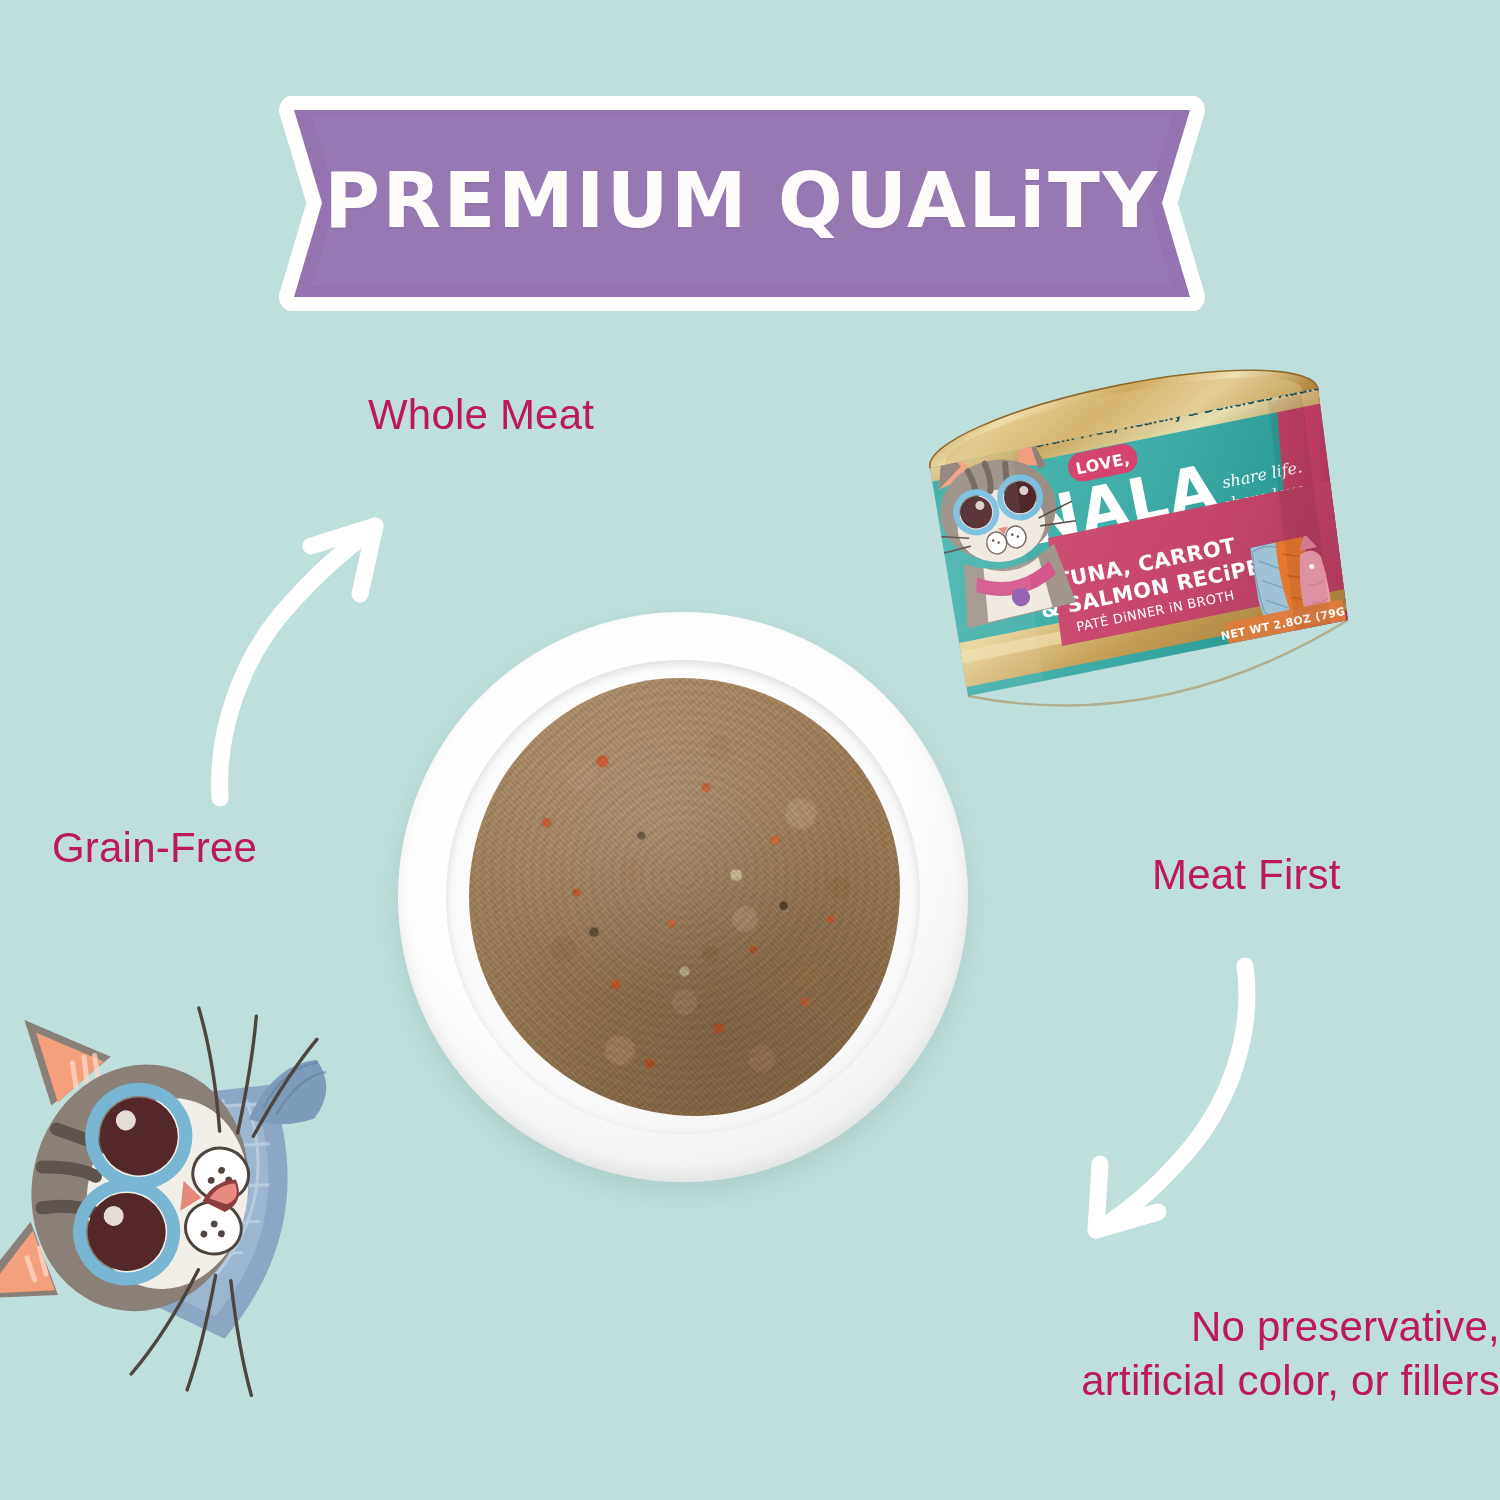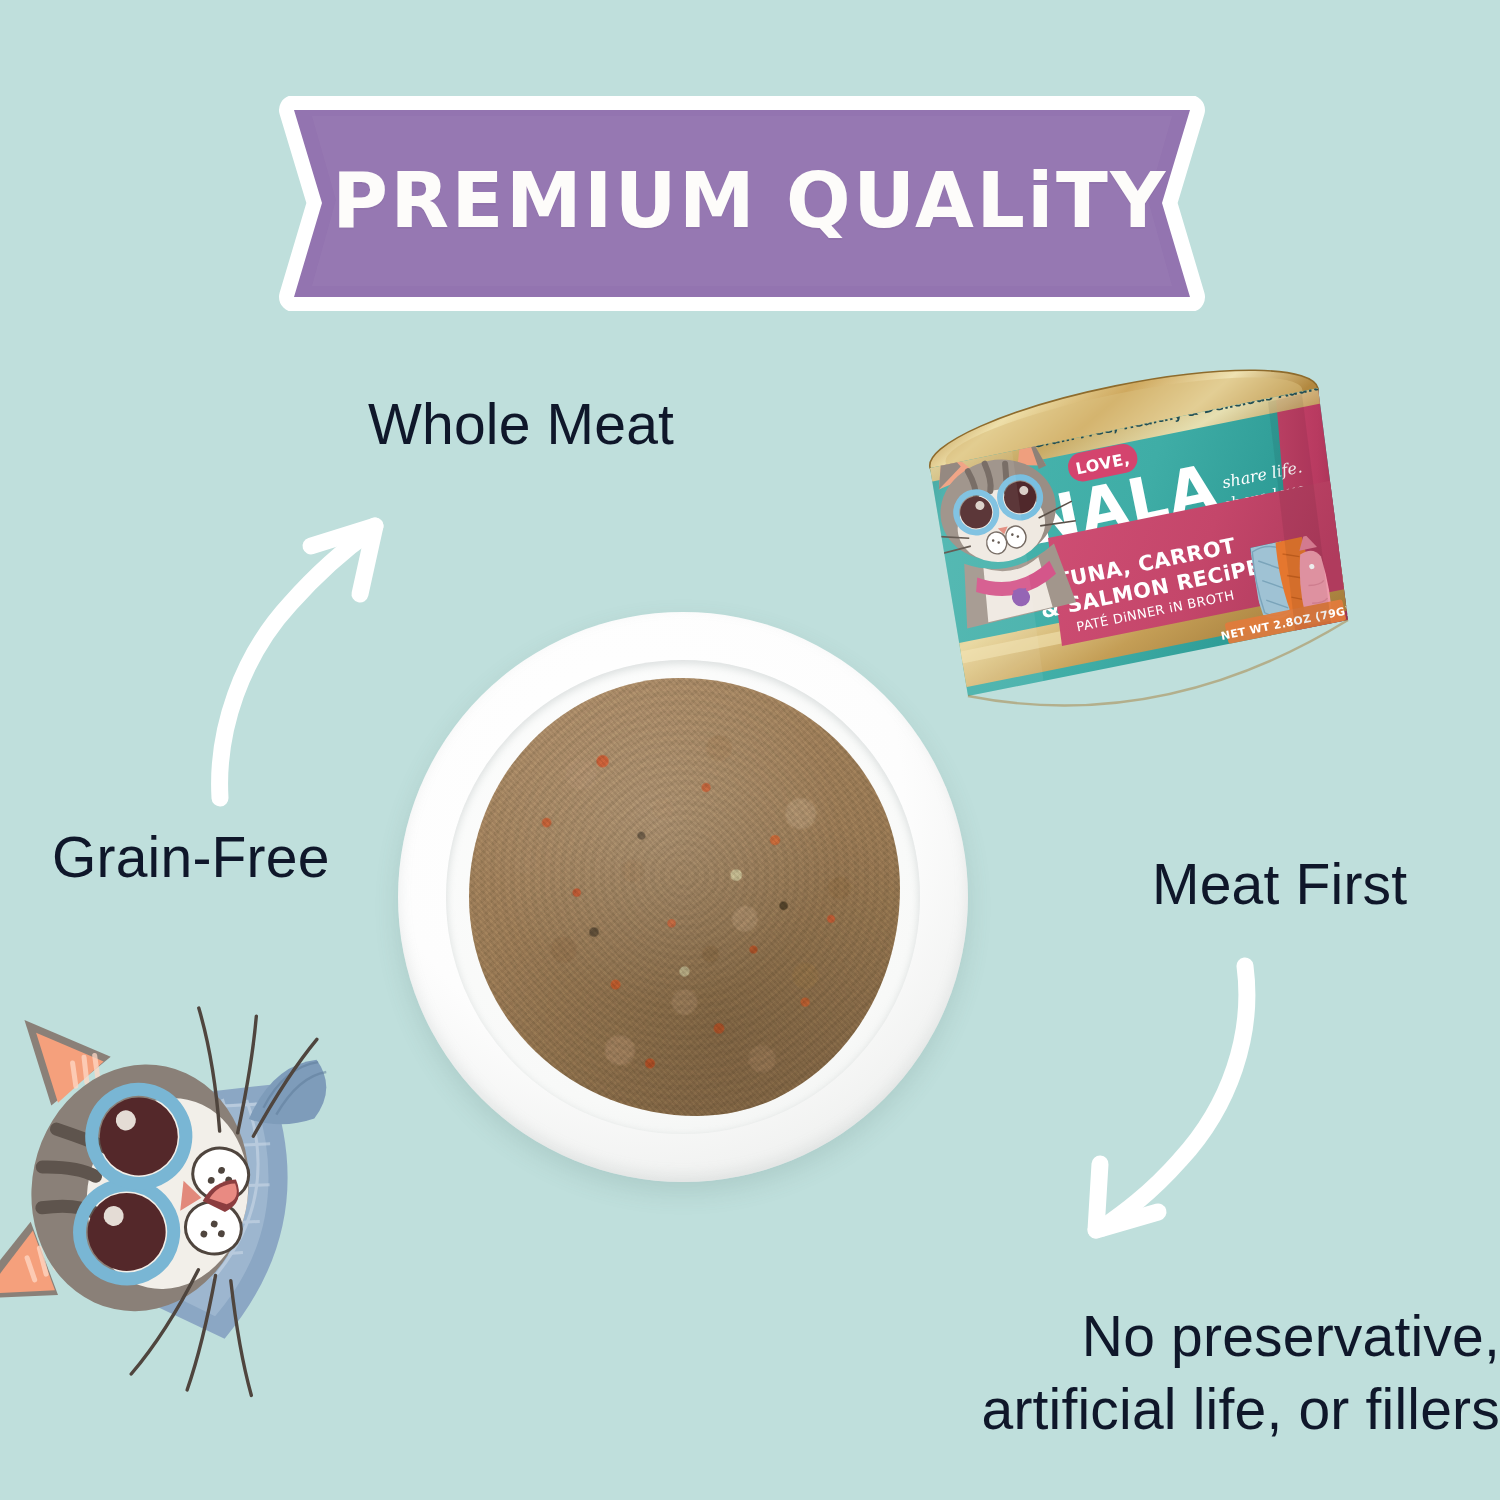--- a/index.html
+++ b/index.html
@@ -28,40 +28,40 @@
   .banner-wrap {
     position: absolute;
     left: 272px;
     top: 96px;
     width: 940px;
     height: 215px;
   }
   .banner-wrap svg { display: block; width: 100%; height: 100%; }
   .banner-text {
     position: absolute;
-    left: 8px; top: 0;
+    left: 0; top: 0;
     width: 940px; height: 215px;
     display: flex;
     align-items: center;
     justify-content: center;
     font-family: "DejaVu Sans", sans-serif;
     font-weight: bold;
     font-size: 76px;
     letter-spacing: 2.5px;
     color: #fdfcfa;
     text-shadow: 0 2px 0 rgba(0,0,0,0.04);
     padding-bottom: 6px;
     box-sizing: border-box;
   }
 
   
   .label {
     position: absolute;
-    color: #0f172a;
-    font-size: 57px;
+    color: #be185d;
+    font-size: 42px;
     font-weight: 400;
     letter-spacing: 0.2px;
     white-space: nowrap;
     line-height: 1.28;
   }
   #label-whole-meat { left: 368px; top: 388px; }
   #label-grain-free { left: 52px;  top: 821px; }
   #label-meat-first { left: 1152px; top: 848px; }
   #label-no-preservative {
     left: 0; top: 1300px;
@@ -203,21 +203,21 @@
   </div>
 
   <div class="label" id="label-whole-meat">Whole Meat</div>
 
   <div class="label" id="label-grain-free">Grain-Free</div>
 
   <div class="label" id="label-meat-first">Meat First</div>
 
   <div class="label" id="label-no-preservative">
     <span class="ln">No preservative,</span>
-    <span class="ln">artificial life, or fillers</span>
+    <span class="ln">artificial color, or fillers</span>
   </div>
 
   <div class="arrow" id="arrow-up-right">
     <svg viewBox="0 0 235 325" xmlns="http://www.w3.org/2000/svg" aria-hidden="true">
       <path d="M48 300 C 44 232, 70 158, 118 106 C 150 70, 180 46, 200 32" fill="none" stroke="#ffffff" stroke-width="17" stroke-linecap="round"></path>
       <path d="M139 48 L203 28" fill="none" stroke="#ffffff" stroke-width="17" stroke-linecap="round"></path>
       <path d="M203 28 L188 96" fill="none" stroke="#ffffff" stroke-width="17" stroke-linecap="round"></path>
     </svg>
   </div>
 

